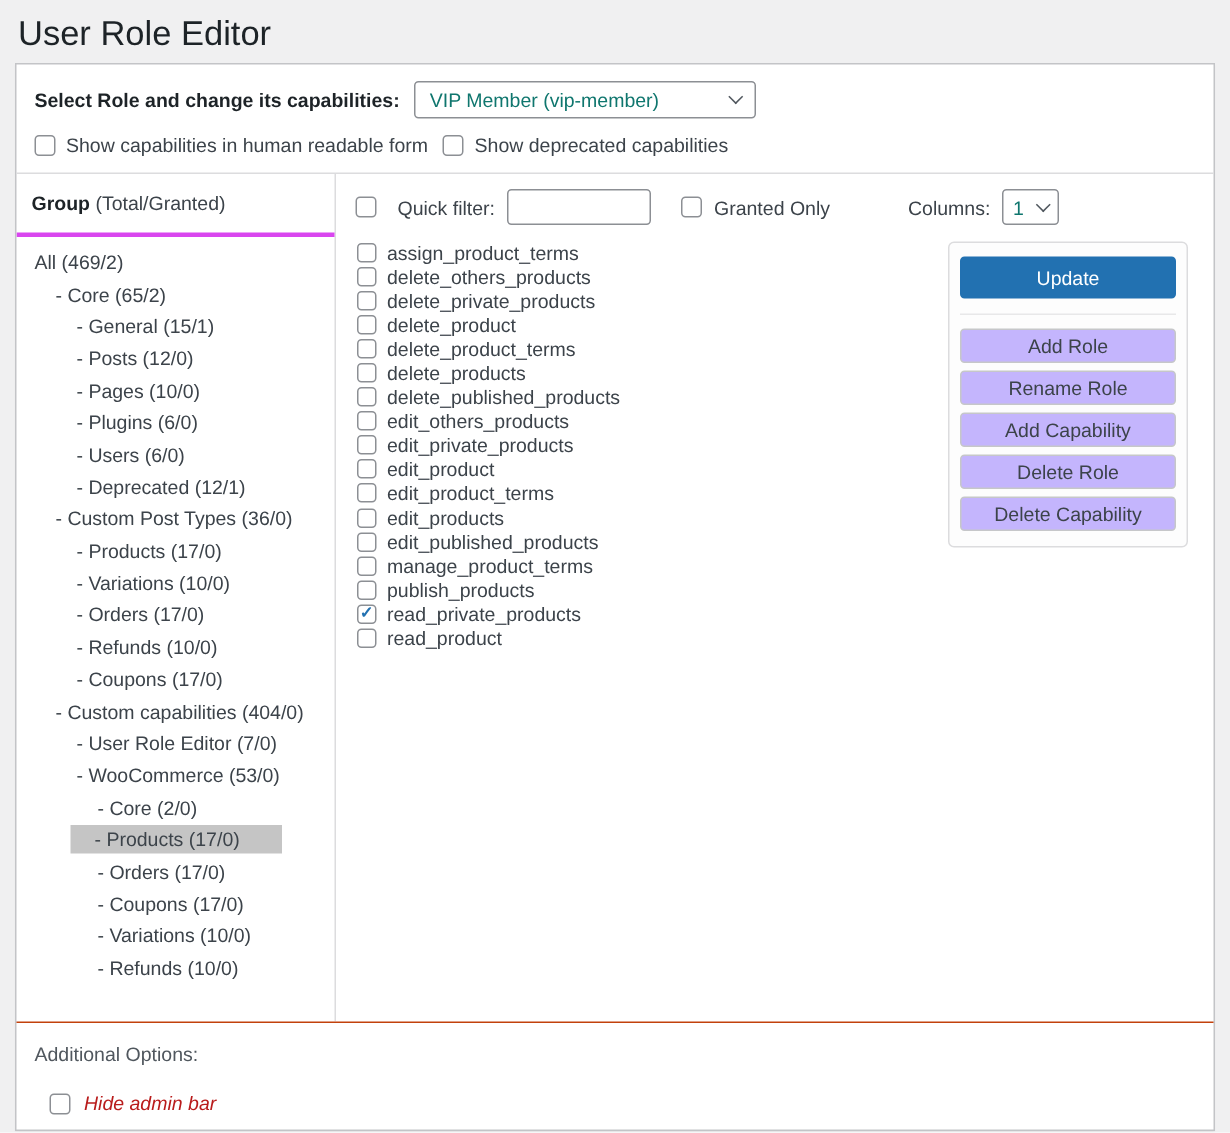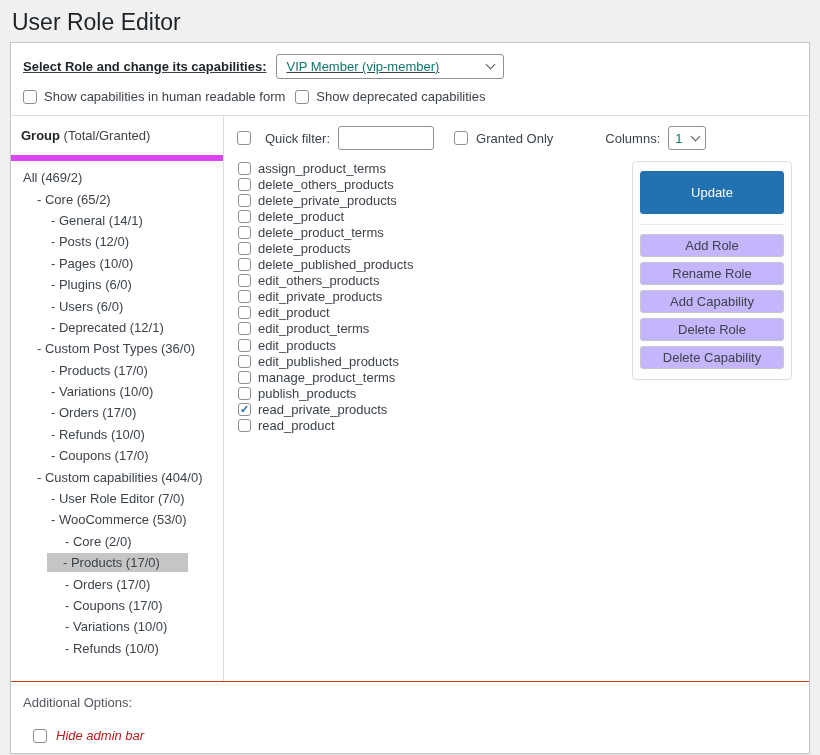--- a/index.html
+++ b/index.html
@@ -36,31 +36,31 @@
   
   .checkbox {
     width:14px; height:14px; border:1px solid #8c8f94; border-radius:3px;
     background:#fff; flex-shrink:0; cursor:pointer;
     display:inline-flex; align-items:center; justify-content:center;
   }
   .checkbox.checked::after {
     content:"\2713"; color:#2271b1; font-size:11px; font-weight:700; line-height:1;
   }
 
-  .role-row { display:flex; align-items:center; gap:10px; padding:11px 12px 7px;text-decoration:underline; }
+  .role-row { display:flex; align-items:center; gap:10px; padding:11px 12px 7px; }
   .role-select { width:228px; }
 
   .opts-row { display:flex; align-items:center; padding:3px 12px 11px; }
   .opt { display:flex; align-items:center; gap:7px; margin-right:10px; }
 
   .divider { border-top:1px solid #dcdcde; }
 
   .main { display:flex; height:565px; overflow:hidden; }
   .left { width:213px; flex-shrink:0; border-right:1px solid #dcdcde; }
-  .left-header { padding:12px 10px; border-bottom:6px solid #d946ef; }
+  .left-header { padding:12px 10px; border-bottom:3px solid #d946ef; }
   ul.tree { list-style:none; margin:6px 0 0; padding:0; }
   ul.tree li { height:21.4px; display:flex; align-items:center; cursor:pointer; }
   .tree-label { padding:1px 2px; white-space:nowrap; }
   ul.tree li.selected .tree-label {
     background:#c5c5c5; padding:2px 28px 2px 16px; margin-left:-16px;
   }
 
   .right { flex:1; min-width:0; }
   .toolbar { display:flex; align-items:center; gap:8px; padding:10px 12px 9px 13px; }
   .qf-label { margin-left:6px; }
@@ -81,21 +81,21 @@
   .actions {
     width:160px; flex-shrink:0; margin:2px 17px 0 12px;
     border:1px solid #dcdcde; border-radius:4px; background:#fdfdfd;
     padding:9px 7px 5px;
   }
   .btn {
     display:block; width:100%; font:inherit; border-radius:3px; cursor:pointer;
   }
   .btn.primary {
     background:#2271b1; border:1px solid #2271b1; color:#fff;
-    height:43px; margin-bottom:10px;
+    height:28px; margin-bottom:10px;
   }
   .sep { border-top:1px solid #e8e8e9; margin-bottom:9px; }
   .btn.secondary {
     background:#c4b5fd; border:1px solid #c6c7c9; color:#3c434a;
     height:23px; margin-bottom:5px;
   }
 
   .additional { border-top:1px solid #c2410c; padding:13px 12px 10px; color:#50575e; flex:1; }
   .hide-row { display:flex; align-items:center; gap:9px; margin:18px 0 0 10px; color:#b91c1c;font-style:italic; }
 </style>
@@ -137,21 +137,21 @@
 
             <li class="tree-item" style="padding-left: 10px;">
               <span class="tree-label">All (469/2)</span>
             </li>
 
             <li class="tree-item" style="padding-left: 24px;">
               <span class="tree-label">- Core (65/2)</span>
             </li>
 
             <li class="tree-item" style="padding-left: 38px;">
-              <span class="tree-label">- General (14/1)</span>
+              <span class="tree-label">- General (15/1)</span>
             </li>
 
 
             <li class="tree-item" style="padding-left: 38px;">
               <span class="tree-label">- Posts (12/0)</span>
             </li>
 
             <li class="tree-item" style="padding-left: 38px;">
               <span class="tree-label">- Pages (10/0)</span>
             </li>

